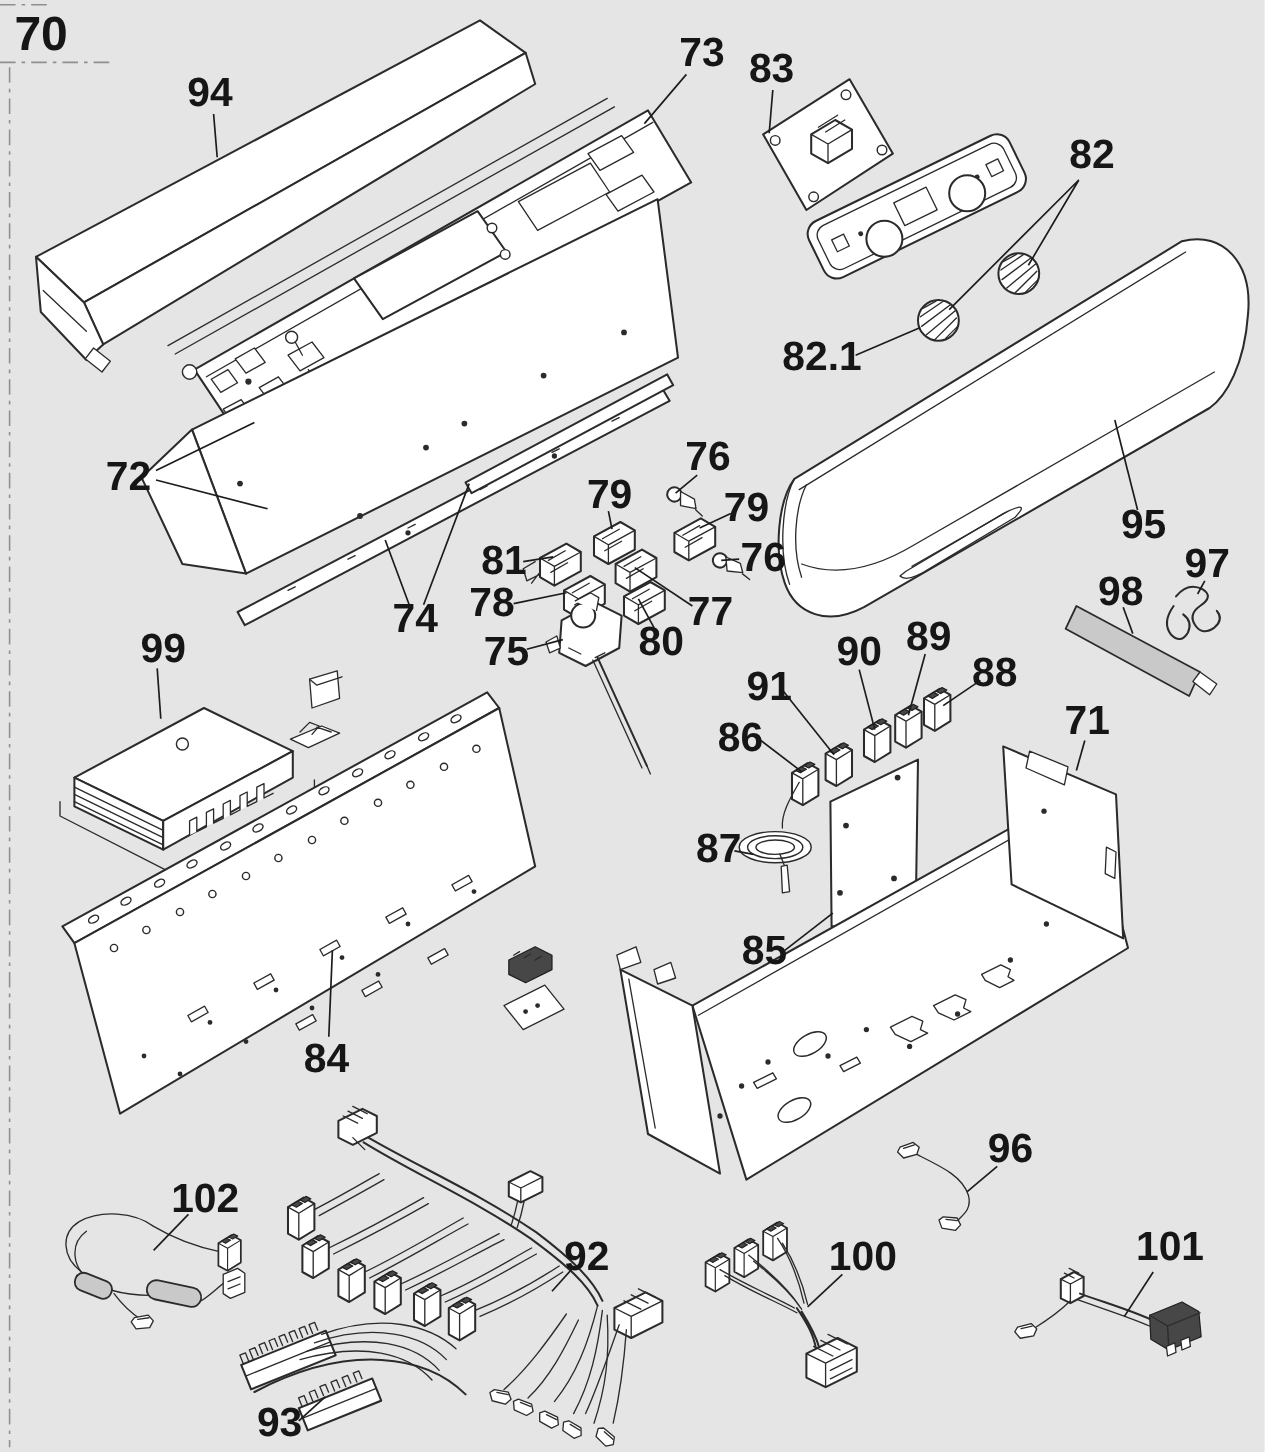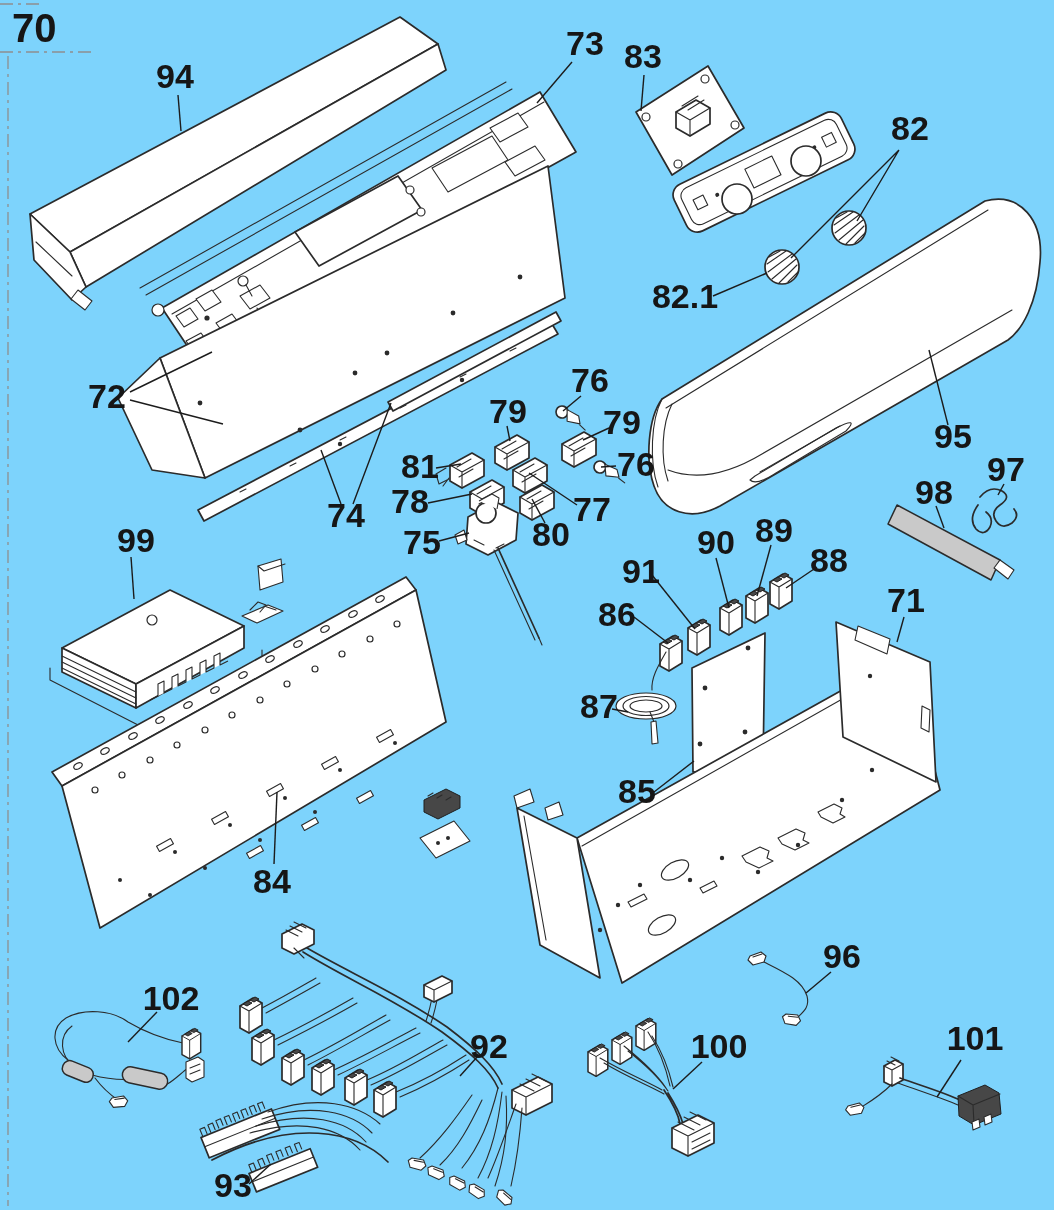--- a/index.html
+++ b/index.html
@@ -1,16 +1,16 @@
 <!DOCTYPE html>
 <html><head>
 <meta charset="utf-8">
 <style>
   html,body{margin:0;padding:0;background:#fff;}
-  .page{position:relative;width:1054px;height:1210px;background:#7dd3fc;overflow:hidden;}
+  .page{position:relative;width:1054px;height:1210px;background:#e5e5e5;overflow:hidden;}
   svg{display:block;}
   .ln {fill:none;stroke:#2b2b2b;stroke-width:1.7;stroke-linecap:round;stroke-linejoin:round;}
   .lnt{fill:none;stroke:#2b2b2b;stroke-width:1.1;stroke-linecap:round;stroke-linejoin:round;}
   .fw {fill:#ffffff;stroke:#2b2b2b;stroke-width:1.7;stroke-linejoin:round;}
   .fwt{fill:#ffffff;stroke:#2b2b2b;stroke-width:1.1;stroke-linejoin:round;}
   .sh {fill:#c9c9c9;stroke:#2b2b2b;stroke-width:1.5;stroke-linejoin:round;}
   .dk {fill:#474747;stroke:#1f1f1f;stroke-width:1;stroke-linejoin:round;}
   .dot{fill:#2b2b2b;stroke:none;}
   .hole{fill:#ffffff;stroke:#2b2b2b;stroke-width:1.2;}
   .ldr{fill:none;stroke:#1c1c1c;stroke-width:1.4;}

